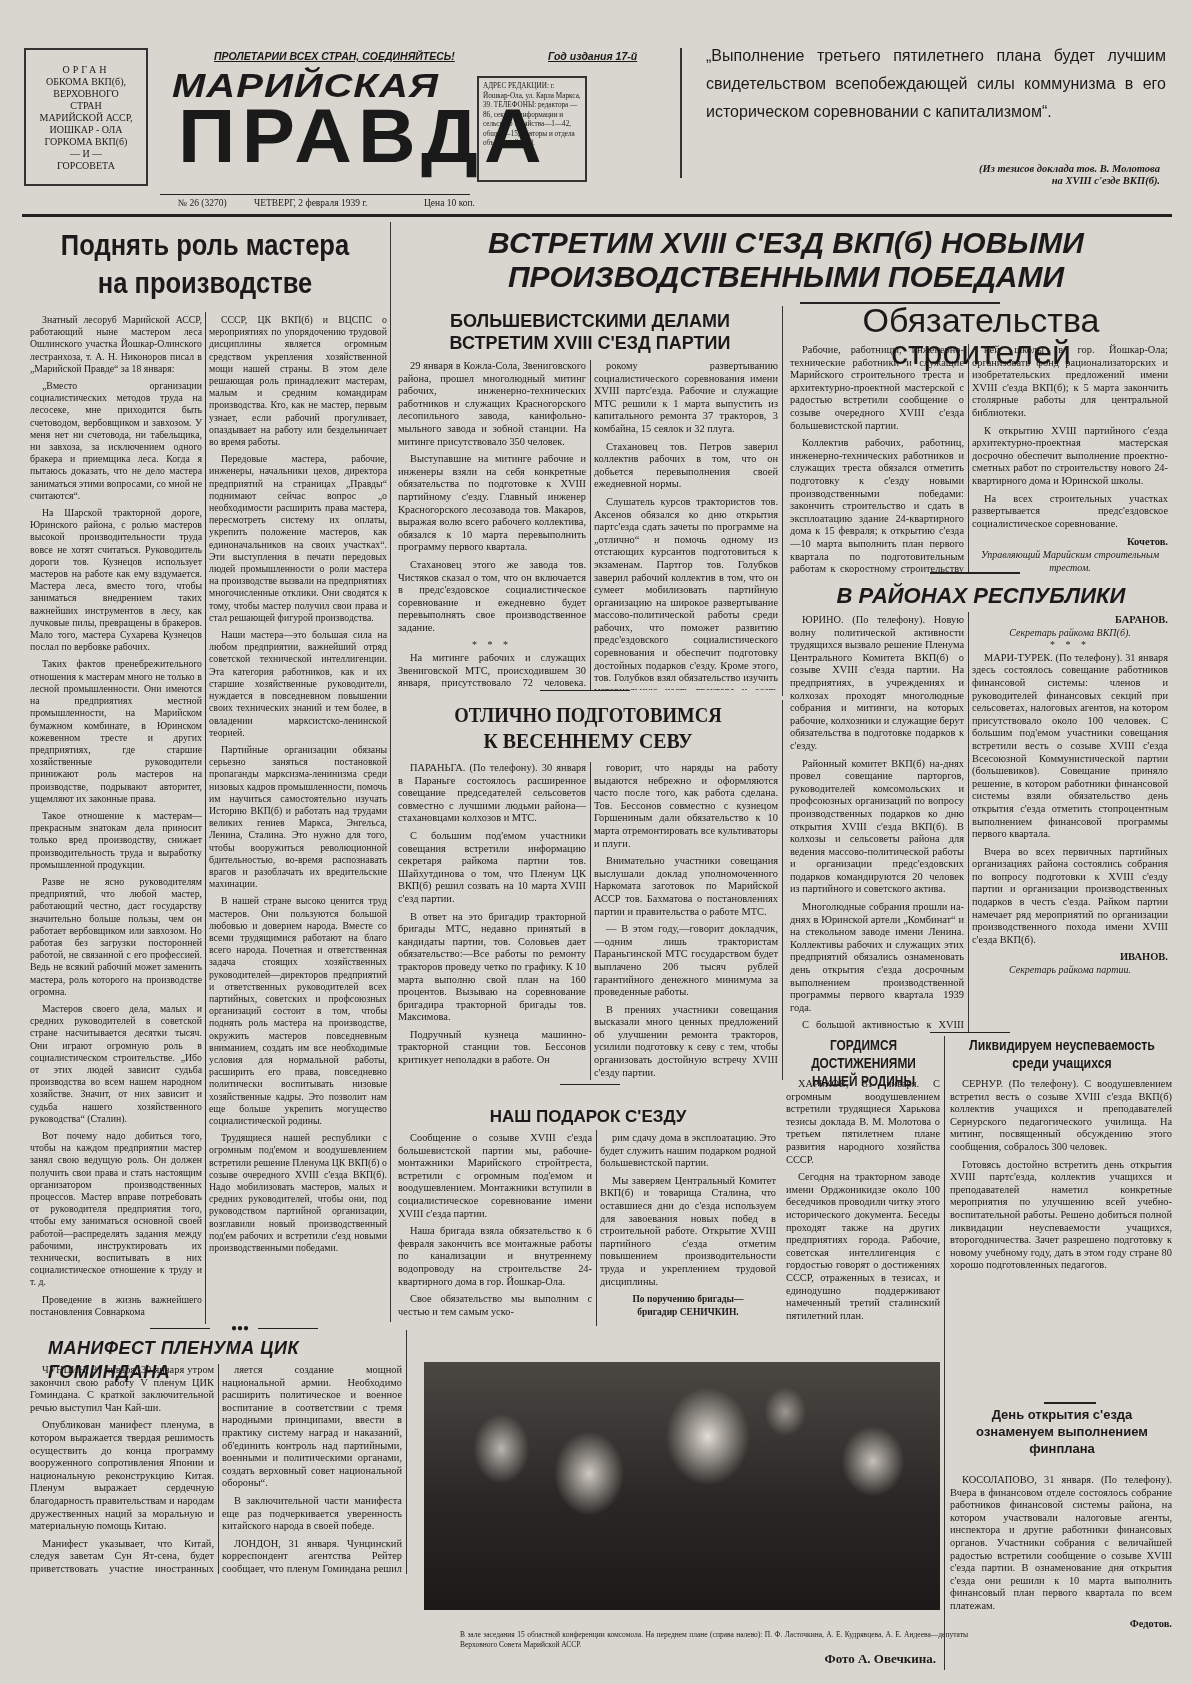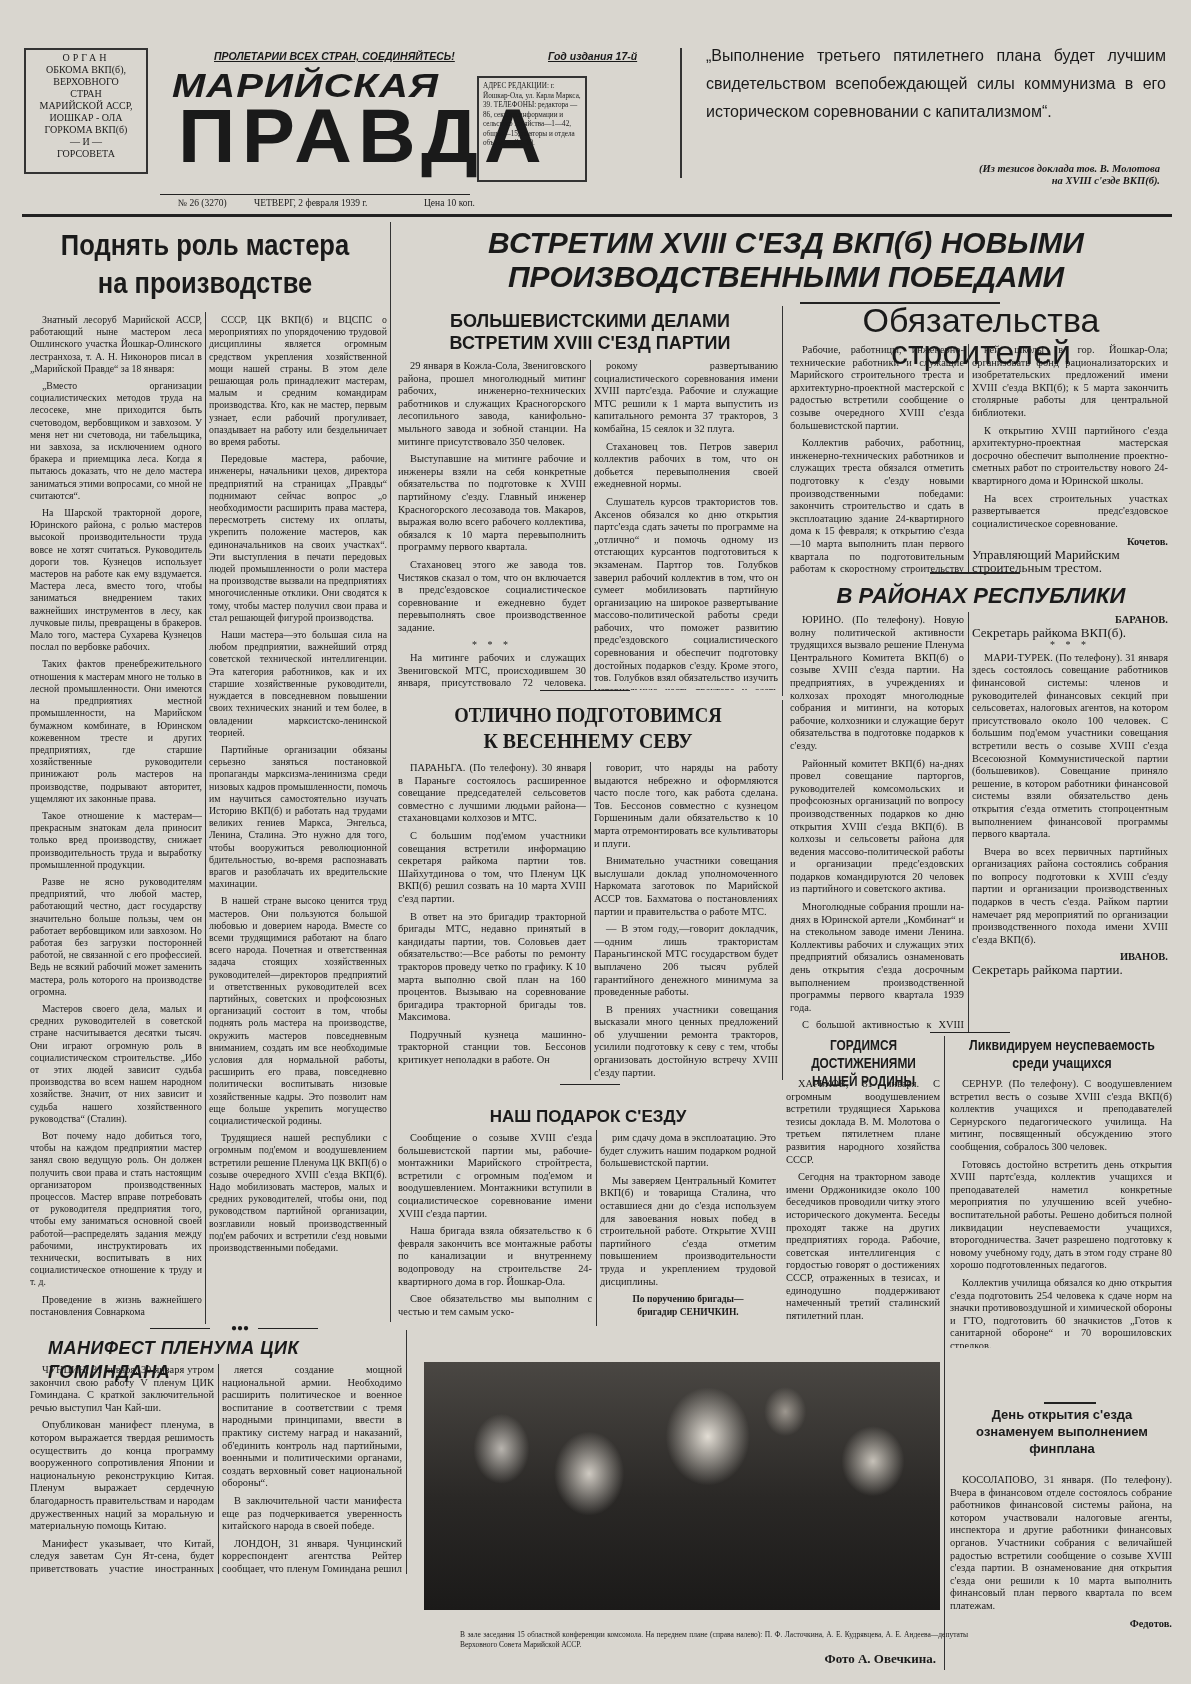--- a/index.html
+++ b/index.html
@@ -10,34 +10,34 @@
   .boxed{border:2px solid #333;}
   .sans{font-family:"Liberation Sans","DejaVu Sans",sans-serif;}
   .cond{font-family:"Liberation Sans Narrow","Liberation Sans",sans-serif;}
   .body-text{font-size:10.4px;line-height:12.6px;text-align:justify;font-family:"Liberation Serif",serif;}
   .body-text p{margin:0 0 5px 0;text-indent:12px;}
   .col{position:absolute;overflow:hidden;}
   .center{text-align:center;}
   .h-bold{font-weight:bold;}
   .ital{font-style:italic;}
   .sig{text-align:right;font-weight:bold;font-size:10.5px;}
-  .sig-sub{text-align:left;font-size:13px;}
+  .sig-sub{text-align:center;font-size:10px;font-style:italic;}
   .photo{position:absolute;background:
      radial-gradient(ellipse 40px 50px at 15% 35%, #b8b4ae 0%, transparent 70%),
      radial-gradient(ellipse 50px 60px at 32% 45%, #cfcac2 0%, transparent 70%),
      radial-gradient(ellipse 60px 70px at 55% 30%, #e2ddd4 0%, transparent 70%),
      radial-gradient(ellipse 45px 50px at 87% 40%, #c6c1b8 0%, transparent 70%),
      radial-gradient(ellipse 30px 35px at 70% 20%, #9d978f 0%, transparent 70%),
      linear-gradient(180deg,#4a4743 0%,#2a2826 55%,#1b1a19 100%);}
   .orn{font-size:10px;letter-spacing:4px;text-align:center;}
 </style>
 </head>
 <body>
 
-<div class="abs boxed center sans" style="left:24px;top:48px;width:120px;height:120px;font-size:10px;line-height:12px;padding-top:2px;font-family:'Liberation Serif',serif;">
+<div class="abs boxed center sans" style="left:24px;top:48px;width:120px;height:120px;font-size:10px;line-height:12px;padding-top:14px;font-family:'Liberation Serif',serif;">
   <div style="letter-spacing:3px;">ОРГАН</div>
   <div>ОБКОМА ВКП(б),</div>
   <div>ВЕРХОВНОГО</div>
   <div>СТРАН</div>
   <div>МАРИЙСКОЙ АССР,</div>
   <div>ИОШКАР - ОЛА</div>
   <div>ГОРКОМА ВКП(б)</div>
   <div>— И —</div>
   <div>ГОРСОВЕТА</div>
 </div>
@@ -182,21 +182,20 @@
 <div class="abs center cond h-bold" style="left:786px;top:1036px;width:155px;font-size:14px;line-height:18px;transform:scaleX(0.85);">ГОРДИМСЯ ДОСТИЖЕНИЯМИ НАШЕЙ РОДИНЫ</div>
 <div class="col body-text" style="left:786px;top:1078px;width:154px;height:250px;">
   <p>ХАРЬКОВ, 31 января. С огромным воодушевлением встретили трудящиеся Харькова тезисы доклада В. М. Молотова о третьем пятилетнем плане развития народного хозяйства СССР.</p>
   <p>Сегодня на тракторном заводе имени Орджоникидзе около 100 беседчиков проводили читку этого исторического документа. Беседы проходят также на других предприятиях города. Рабочие, советская интеллигенция с гордостью говорят о достижениях СССР, отраженных в тезисах, и единодушно поддерживают намеченный третий сталинский пятилетний план.</p>
 </div>
 
 <div class="abs center cond h-bold" style="left:948px;top:1036px;width:228px;font-size:14px;line-height:18px;transform:scaleX(0.88);">Ликвидируем неуспеваемость среди учащихся</div>
 <div class="col body-text" style="left:950px;top:1078px;width:222px;height:270px;">
   <p>СЕРНУР. (По телефону). С воодушевлением встретил весть о созыве XVIII с'езда ВКП(б) коллектив учащихся и преподавателей Сернурского педагогического училища. На митинг, посвященный обсуждению этого сообщения, собралось 300 человек.</p>
   <p>Готовясь достойно встретить день открытия XVIII партс'езда, коллектив учащихся и преподавателей наметил конкретные мероприятия по улучшению всей учебно-воспитательной работы. Решено добиться полной ликвидации неуспеваемости учащихся, второгодничества. Зачет разрешено подготовку к новому учебному году, дать в этом году стране 80 хорошо подготовленных педагогов.</p>
-  <p>Коллектив училища обязался ко дню открытия с'езда подготовить 254 человека к сдаче норм на значки противовоздушной и химической обороны и ГТО, подготовить 60 значкистов „Готов к санитарной обороне“ и 70 ворошиловских стрелков.</p>
 
 </div>
 <div class="rule" style="left:1044px;top:1402px;width:52px;height:2px;"></div>
 
 <div class="abs center cond h-bold" style="left:952px;top:1406px;width:220px;font-size:13px;line-height:17px;padding:0 20px;box-sizing:border-box;">День открытия с'езда ознаменуем выполнением финплана</div>
 <div class="col body-text" style="left:950px;top:1474px;width:222px;height:200px;">
   <p>КОСОЛАПОВО, 31 января. (По телефону). Вчера в финансовом отделе состоялось собрание работников финансовой системы района, на котором участвовали налоговые агенты, инспектора и другие работники финансовых органов. Участники собрания с величайшей радостью встретили сообщение о созыве XVIII с'езда партии. В ознаменование дня открытия с'езда они решили к 10 марта выполнить финансовый план первого квартала по всем платежам.</p>
   <div class="sig">Федотов.</div>
 </div>
 

